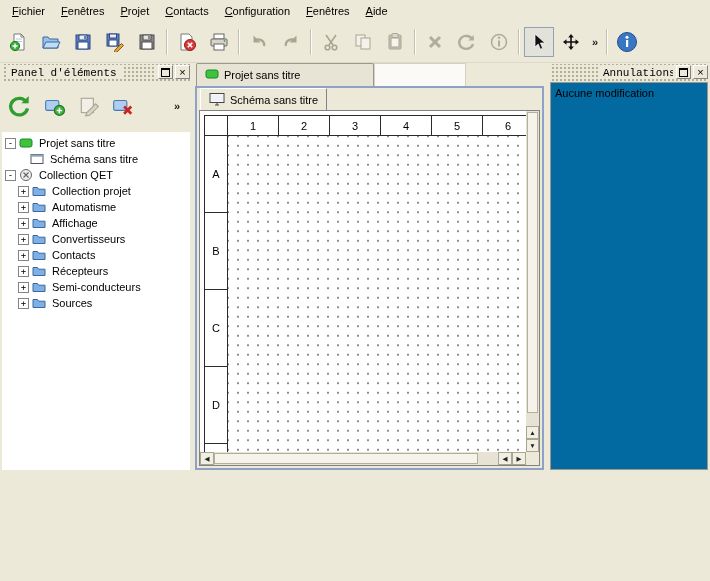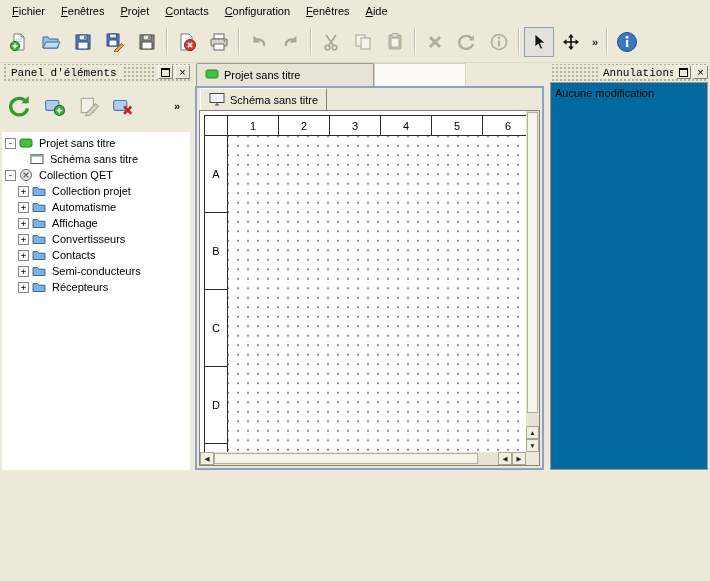--- a/index.html
+++ b/index.html
@@ -445,31 +445,41 @@
         <span class="tlabel">Contacts</span>
       </div>
       <div class="trow">
         <span class="ind"></span>
           <span class="exp plus"></span>
         <span class="ticon">
             <svg width="14" height="14" viewBox="0 0 14 14">
               <path d="M1 3.5h4.5l1.2 1.7H13v6.3H1z" fill="#7fb0e4" stroke="#3a68a0"></path>
             </svg>
           </span>
+        <span class="tlabel">Récepteurs</span>
+      </div>
+      <div class="trow">
+        <span class="ind"></span>
+          <span class="exp plus"></span>
+        <span class="ticon">
+            <svg width="14" height="14" viewBox="0 0 14 14">
+              <path d="M1 3.5h4.5l1.2 1.7H13v6.3H1z" fill="#7fb0e4" stroke="#3a68a0"></path>
+            </svg>
+          </span>
         <span class="tlabel">Semi-conducteurs</span>
       </div>
       <div class="trow">
         <span class="ind"></span>
           <span class="exp plus"></span>
         <span class="ticon">
             <svg width="14" height="14" viewBox="0 0 14 14">
               <path d="M1 3.5h4.5l1.2 1.7H13v6.3H1z" fill="#7fb0e4" stroke="#3a68a0"></path>
             </svg>
           </span>
-        <span class="tlabel">Récepteurs</span>
+        <span class="tlabel">Sources</span>
       </div>
     </div>
   </div>
 
   <div class="mdi">
     <div class="mdi-tabbar">
       <div class="mdi-tab">
         <span><svg width="14" height="14" viewBox="0 0 14 14">
               <rect x="1" y="3" width="12" height="8" rx="2" fill="#3fc23f" stroke="#1f8a1f"></rect>
             </svg></span>

